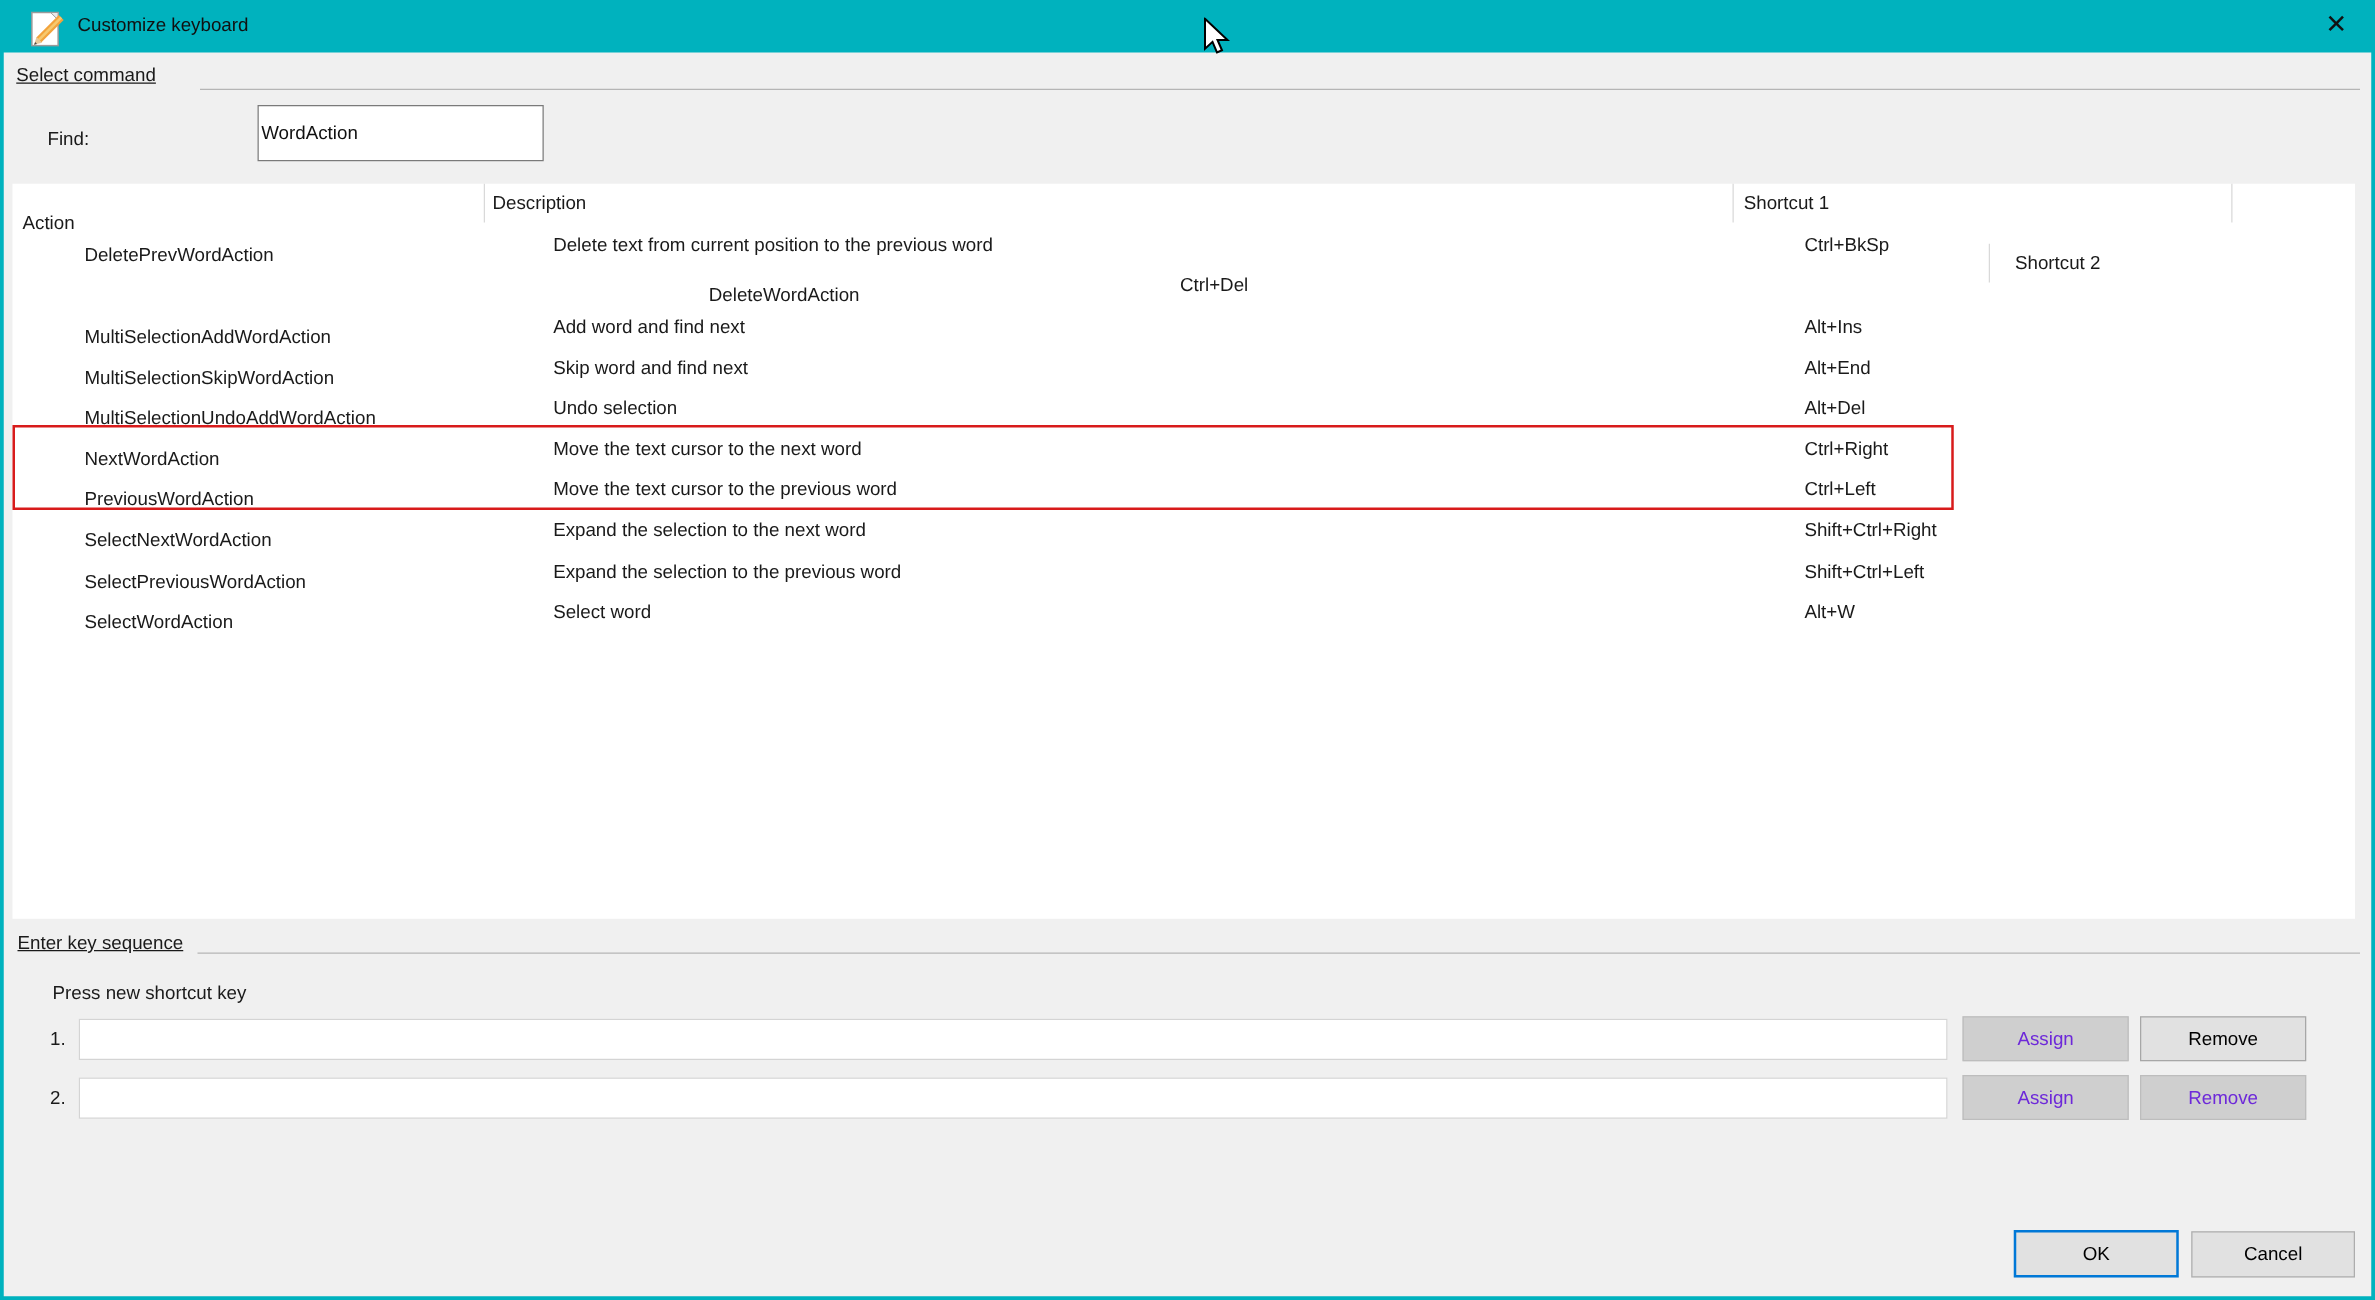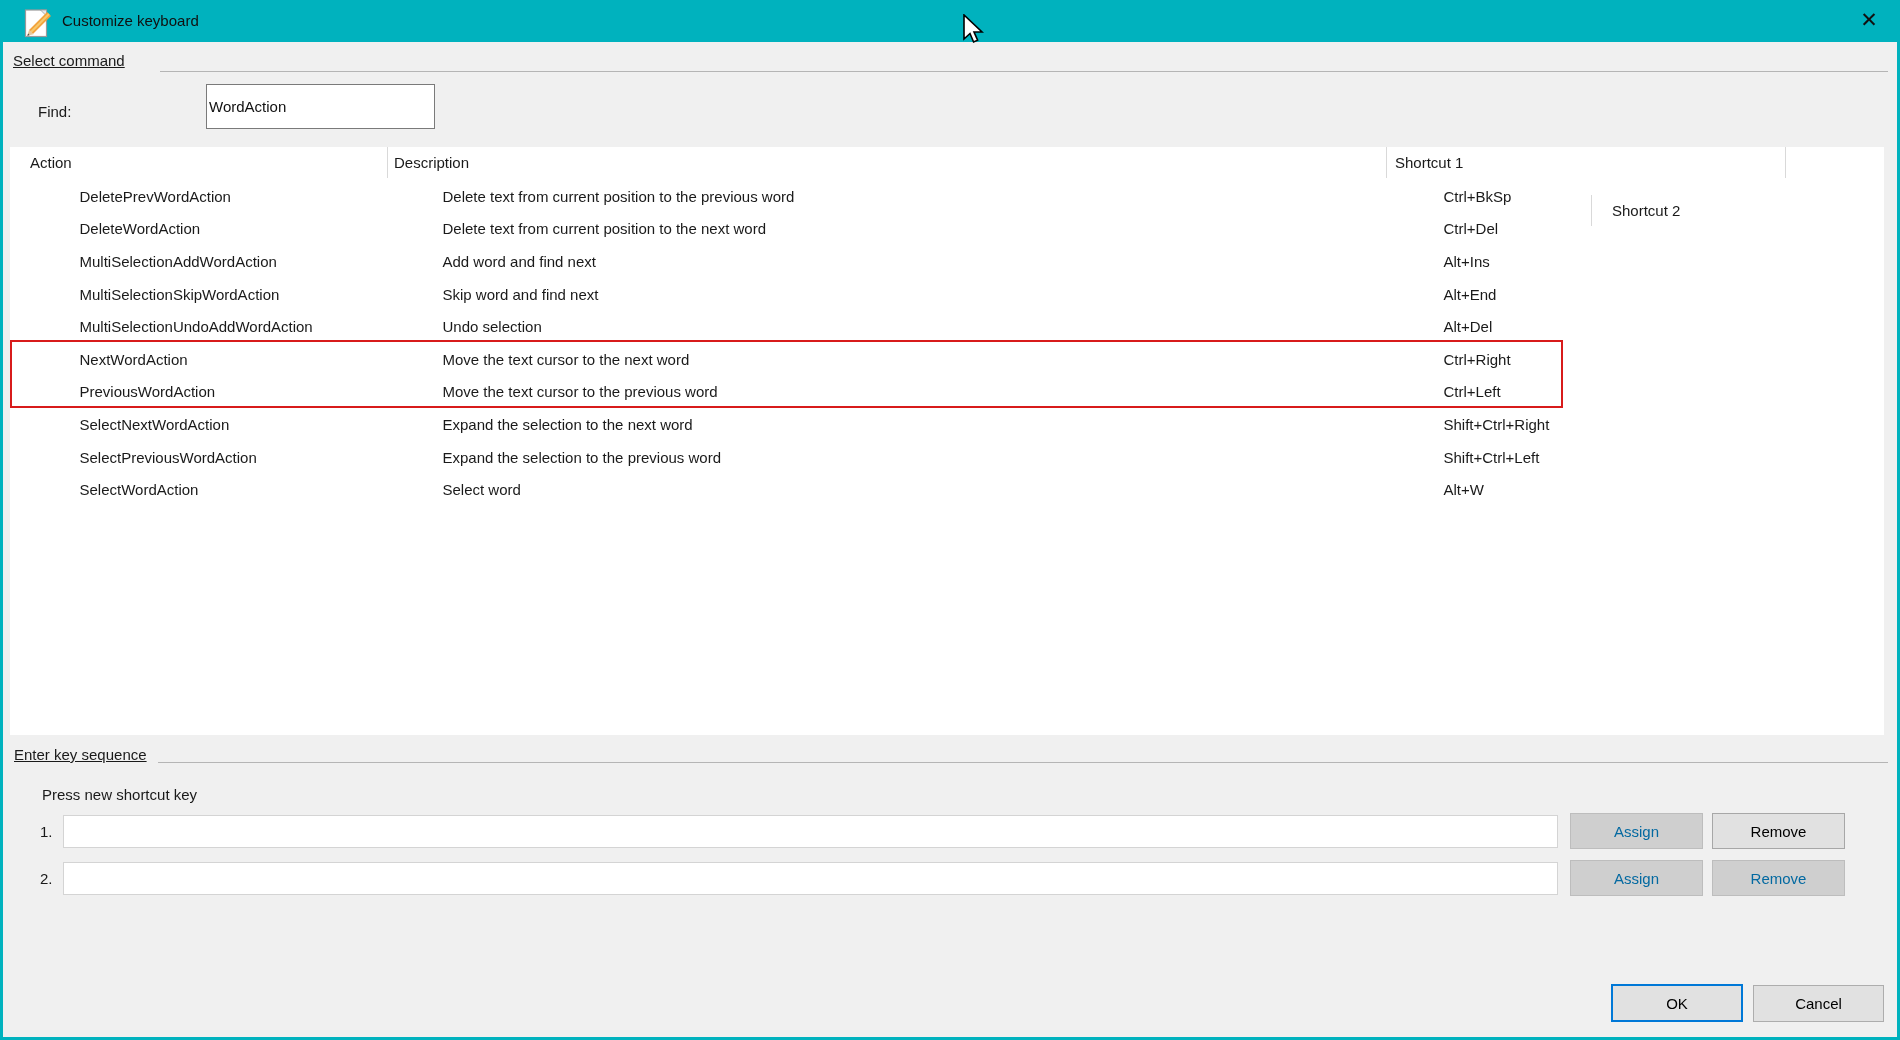--- a/index.html
+++ b/index.html
@@ -28,35 +28,35 @@
   .group-label{z-index:2;text-decoration:underline;}
   .group-line{height:1px;background:#b5b5b5;}
   
   #find-input{left:206px;top:84px;width:229px;height:45px;border:1px solid #7a7a7a;background:#fff;
     padding:0 2px;font:15px "Liberation Sans",sans-serif;color:#111;outline:none;}
   
   #cmd-table{left:10px;top:147px;width:1874px;height:588px;background:#ffffff;}
   #cmd-header{position:absolute;left:0;top:0;width:100%;height:31px;display:flex;}
   .hcell{height:31px;line-height:31px;white-space:nowrap;overflow:hidden;}
   .hcell + .hcell{border-left:1px solid #d9d9d9;}
-  .col-action{width:377px;padding-left:20px;}
+  .col-action{width:377px;padding-left:8px;margin-top:16px;}
   .col-desc{width:999px;padding-left:6px;}
   .col-s1{width:205px;padding-left:8px;}
   .col-s2{width:194px;padding-left:20px;margin-top:48px;}
   .col-fill{flex:1;}
   #cmd-rows{position:absolute;left:0;top:33px;width:100%;}
   .trow{display:flex;height:32.6px;align-items:center;cursor:default;justify-content:center;}
   .tcell{white-space:nowrap;overflow:hidden;}
   #highlight-rect{position:absolute;left:0px;width:1553px;border:2px solid var(--red);
     background:transparent;pointer-events:none;z-index:5;}
   
   .seq-input{left:63px;width:1495px;height:33px;border:1px solid #d4d4d4;background:#fff;
     padding:0 7px;font:15px "Liberation Sans",sans-serif;outline:none;}
   .idx-label{left:40px;width:20px;text-align:left;}
-  .btn{border:1px solid #bdbdbd;background:#cfcfcf;color:#0369a1;
+  .btn{border:1px solid #bdbdbd;background:#cfcfcf;color:#6d28d9;
     font:15px "Liberation Sans",sans-serif;text-align:center;cursor:default;}
   .btn.enabled{background:#e1e1e1;border:1px solid #a7a7a7;color:#000;}
   .btn-assign{left:1570px;width:133px;height:36px;}
   .btn-remove{left:1712px;width:133px;height:36px;}
   
   #ok-btn{left:1611px;top:984px;width:132px;height:38px;background:#e1e1e1;
     border:2px solid var(--accent);color:#000;font:15px "Liberation Sans",sans-serif;cursor:default;}
   #cancel-btn{left:1753px;top:985px;width:131px;height:37px;background:#e1e1e1;
     border:1px solid #adadad;color:#000;font:15px "Liberation Sans",sans-serif;cursor:default;}
   
@@ -96,21 +96,20 @@
   </div>
   <div id="cmd-rows">
       <div class="trow">
         <div class="tcell col-action">DeletePrevWordAction</div>
         <div class="tcell col-desc">Delete text from current position to the previous word</div>
         <div class="tcell col-s1">Ctrl+BkSp</div>
         <div class="tcell col-s2"></div>
       </div>
       <div class="trow">
         <div class="tcell col-action">DeleteWordAction</div>
-        <div class="tcell col-desc">Delete text from current position to the next word</div>
         <div class="tcell col-s1">Ctrl+Del</div>
         <div class="tcell col-s2"></div>
       </div>
       <div class="trow">
         <div class="tcell col-action">MultiSelectionAddWordAction</div>
         <div class="tcell col-desc">Add word and find next</div>
         <div class="tcell col-s1">Alt+Ins</div>
         <div class="tcell col-s2"></div>
       </div>
       <div class="trow">

